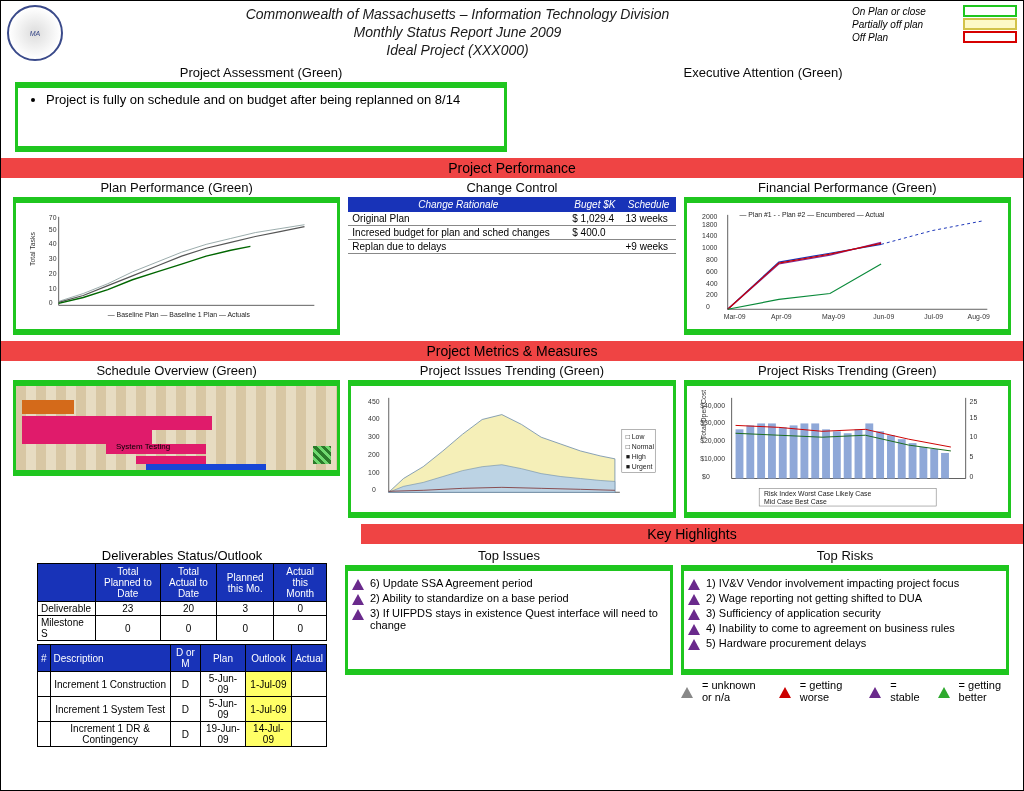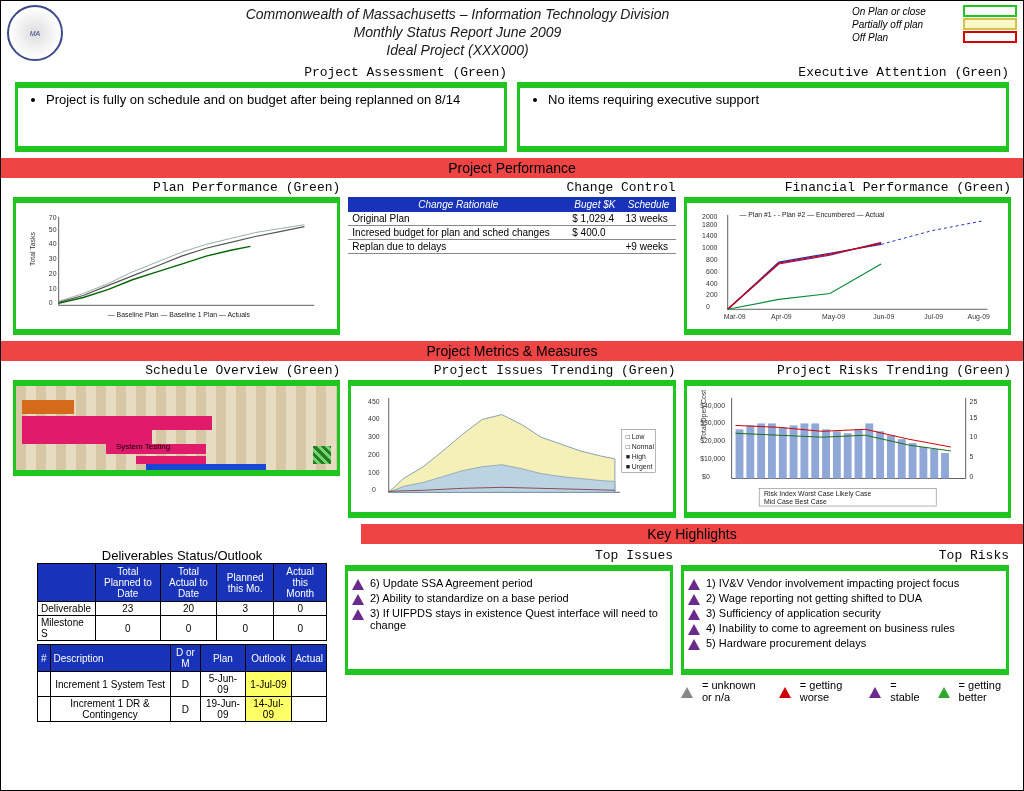--- a/index.html
+++ b/index.html
@@ -10,21 +10,21 @@
   .legend-block { width: 165px; font-size: 10px; }
   .legend-row { display: flex; align-items: center; margin-bottom: 1px; }
   .legend-row span:first-child { flex: 1; }
   .swatch { width: 54px; height: 12px; border: 2px solid; margin-left: 4px; }
   .sw-green { border-color: #1fc61f; background:#fff;}
   .sw-yellow{ border-color: #d2c24a; background:#fdf9c7;}
   .sw-red   { border-color: #d60000; background:#fff;}
   .sw-gray  { border-color: #aaa; background:#f3f3f3;}
   .two-col { display:flex; gap:10px; padding:0 14px; }
   .two-col > div { flex:1; }
-  .subtitle { text-align:right; font-size:13px; color:#0a0a0a; margin-bottom:2px;font-family:Liberation Mono, monospace; }
+  .subtitle { text-align:center; font-size:13px; color:#0a0a0a; margin-bottom:2px; }
   .green-panel { border:3px solid #1fc61f; border-top-width:6px; border-bottom-width:6px; padding:4px 10px; min-height:70px; font-size:13px; }
   .green-panel li { margin-left:18px; }
   .section-bar { background:#ef4444; text-align:center; font-size:14px; padding:2px 10px; margin:6px 0 2px; }
   .triple { display:flex; gap:8px; padding:0 12px; }
   .triple > div { flex:1; }
   .chart-box { border:3px solid #1fc61f; border-top-width:6px; border-bottom-width:6px; height:138px; position:relative; background:#fff; padding:4px; overflow:hidden;}
   .cc-table { width:100%; font-size:10px; border-collapse:collapse; margin-top:2px;}
   .cc-table th { background:#1833b8; color:#fff; font-style:italic; font-weight:normal; padding:2px 4px;}
   .cc-table td { border-bottom:1px solid #888; padding:1px 4px;}
   .cc-table .tot td{ border-top:2px double #000; font-weight:normal;}
@@ -83,25 +83,20 @@
   <div>
     <div class="subtitle">Project Assessment (Green)</div>
     <div class="green-panel">
       <ul>
           <li>Project is fully on schedule and on budget after being replanned on 8/14</li>
         </ul>
     </div>
   </div>
   <div>
     <div class="subtitle">Executive Attention (Green)</div>
-    <div class="green-panel">
-      <ul>
-          <li>No items requiring executive support</li>
-        </ul>
-    </div>
   </div>
 </div>
 
 <div class="section-bar">Project Performance</div>
 <div class="triple">
   <div>
     <div class="subtitle">Plan Performance (Green)</div>
     <div class="chart-box">
       <svg viewBox="0 0 300 120">
         <line class="axis" x1="30" y1="10" x2="30" y2="100"></line>
@@ -321,20 +316,28 @@
           <tr>
             <th>#</th>
             <th style="text-align:left">Description</th>
             <th>D or M</th>
             <th>Plan</th>
             <th>Outlook</th>
             <th>Actual</th>
           </tr>
       <tr>
             <td></td>
+            <td>Increment 1 Construction</td>
+            <td>D</td>
+            <td>5-Jun-09</td>
+            <td class="yellow-cell">1-Jul-09</td>
+            <td></td>
+          </tr>
+      <tr>
+            <td></td>
             <td>Increment 1 System Test</td>
             <td>D</td>
             <td>5-Jun-09</td>
             <td class="yellow-cell">1-Jul-09</td>
             <td></td>
           </tr>
       <tr>
             <td></td>
             <td>Increment 1 DR &amp; Contingency</td>
             <td>D</td>

